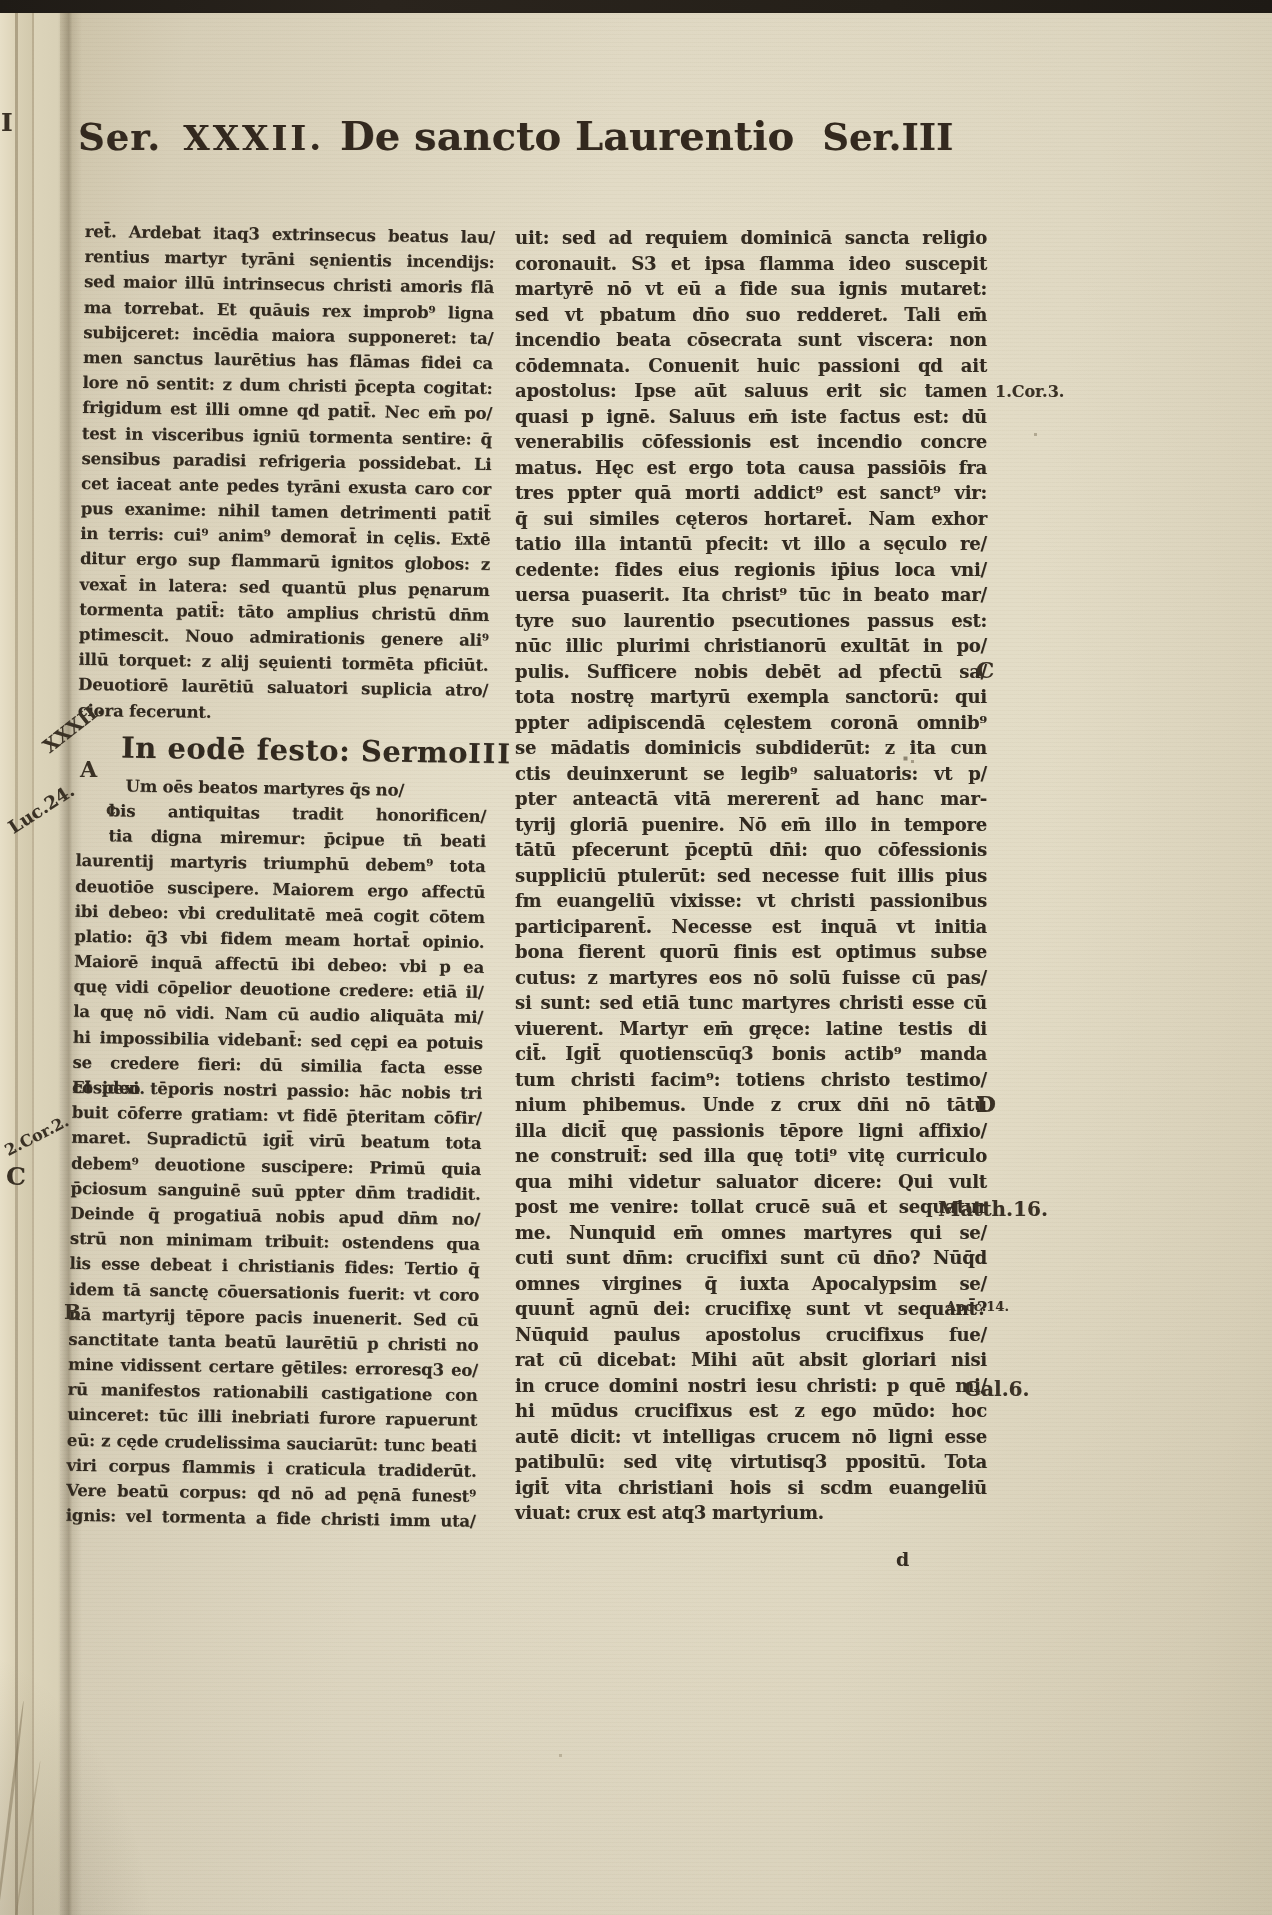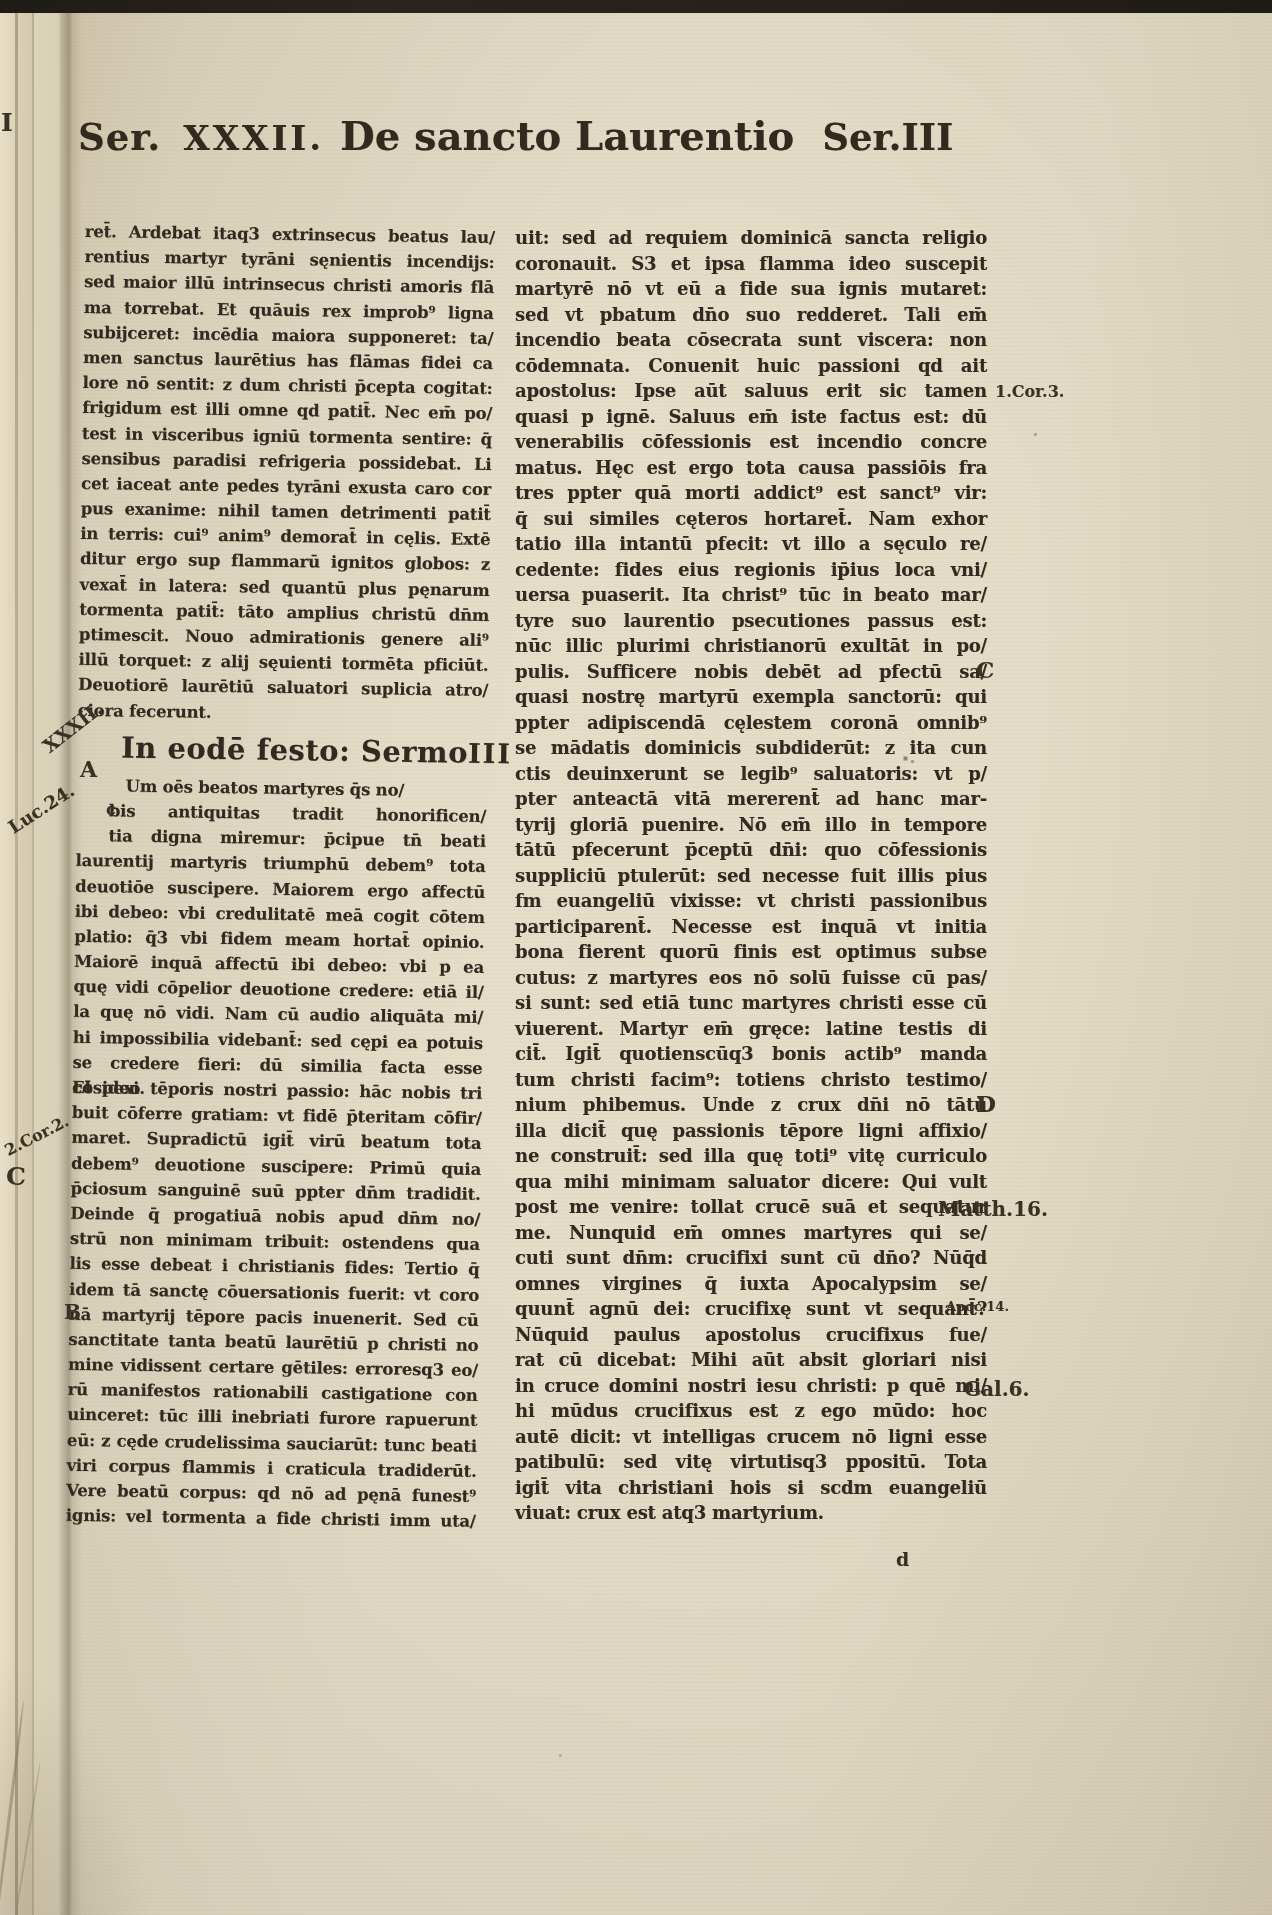--- a/index.html
+++ b/index.html
@@ -223,40 +223,40 @@
         <div class="tl">venerabilis cōfessionis est incendio concre</div>
         <div class="tl">matus. Hęc est ergo tota causa passiōis fra</div>
         <div class="tl">tres ppter quā morti addict⁹ est sanct⁹ vir:</div>
         <div class="tl">q̄ sui similes cęteros hortaret̄. Nam exhor</div>
         <div class="tl">tatio illa intantū pfecit: vt illo a sęculo re/</div>
         <div class="tl">cedente: fides eius regionis ip̄ius loca vni/</div>
         <div class="tl">uersa puaserit. Ita christ⁹ tūc in beato mar/</div>
         <div class="tl">tyre suo laurentio psecutiones passus est:</div>
         <div class="tl">nūc illic plurimi christianorū exultāt in po/</div>
         <div class="tl">pulis. Sufficere nobis debēt ad pfectū sa/</div>
-        <div class="tl">quasi nostrę martyrū exempla sanctorū: qui</div>
+        <div class="tl">tota nostrę martyrū exempla sanctorū: qui</div>
         <div class="tl">ppter adipiscendā cęlestem coronā omnib⁹</div>
         <div class="tl">se mādatis dominicis subdiderūt: z ita cun</div>
         <div class="tl">ctis deuinxerunt se legib⁹ saluatoris: vt p/</div>
         <div class="tl">pter anteactā vitā mererent̄ ad hanc mar-</div>
         <div class="tl">tyrij gloriā puenire. Nō em̄ illo in tempore</div>
         <div class="tl">tātū pfecerunt p̄ceptū dn̄i: quo cōfessionis</div>
         <div class="tl">suppliciū ptulerūt: sed necesse fuit illis pius</div>
         <div class="tl">fm euangeliū vixisse: vt christi passionibus</div>
         <div class="tl">participarent̄. Necesse est inquā vt initia</div>
         <div class="tl">bona fierent quorū finis est optimus subse</div>
         <div class="tl">cutus: z martyres eos nō solū fuisse cū pas/</div>
         <div class="tl">si sunt: sed etiā tunc martyres christi esse cū</div>
         <div class="tl">viuerent. Martyr em̄ gręce: latine testis di</div>
         <div class="tl">cit̄. Igit̄ quotienscūq3 bonis actib⁹ manda</div>
         <div class="tl">tum christi facim⁹: totiens christo testimo/</div>
         <div class="tl">nium phibemus. Unde z crux dn̄i nō tātū</div>
         <div class="tl">illa dicit̄ quę passionis tēpore ligni affixio/</div>
         <div class="tl">ne construit̄: sed illa quę toti⁹ vitę curriculo</div>
-        <div class="tl">qua mihi minimam saluator dicere: Qui vult</div>
+        <div class="tl">qua mihi videtur saluator dicere: Qui vult</div>
         <div class="tl">post me venire: tollat crucē suā et sequatur</div>
         <div class="tl">me. Nunquid em̄ omnes martyres qui se/</div>
         <div class="tl">cuti sunt dn̄m: crucifixi sunt cū dn̄o? Nūq̄d</div>
         <div class="tl">omnes virgines q̄ iuxta Apocalypsim se/</div>
         <div class="tl">quunt̄ agnū dei: crucifixę sunt vt sequant̄?</div>
         <div class="tl">Nūquid paulus apostolus crucifixus fue/</div>
         <div class="tl">rat cū dicebat: Mihi aūt absit gloriari nisi</div>
         <div class="tl">in cruce domini nostri iesu christi: p quē mi/</div>
         <div class="tl">hi mūdus crucifixus est z ego mūdo: hoc</div>
         <div class="tl">autē dicit: vt intelligas crucem nō ligni esse</div>

